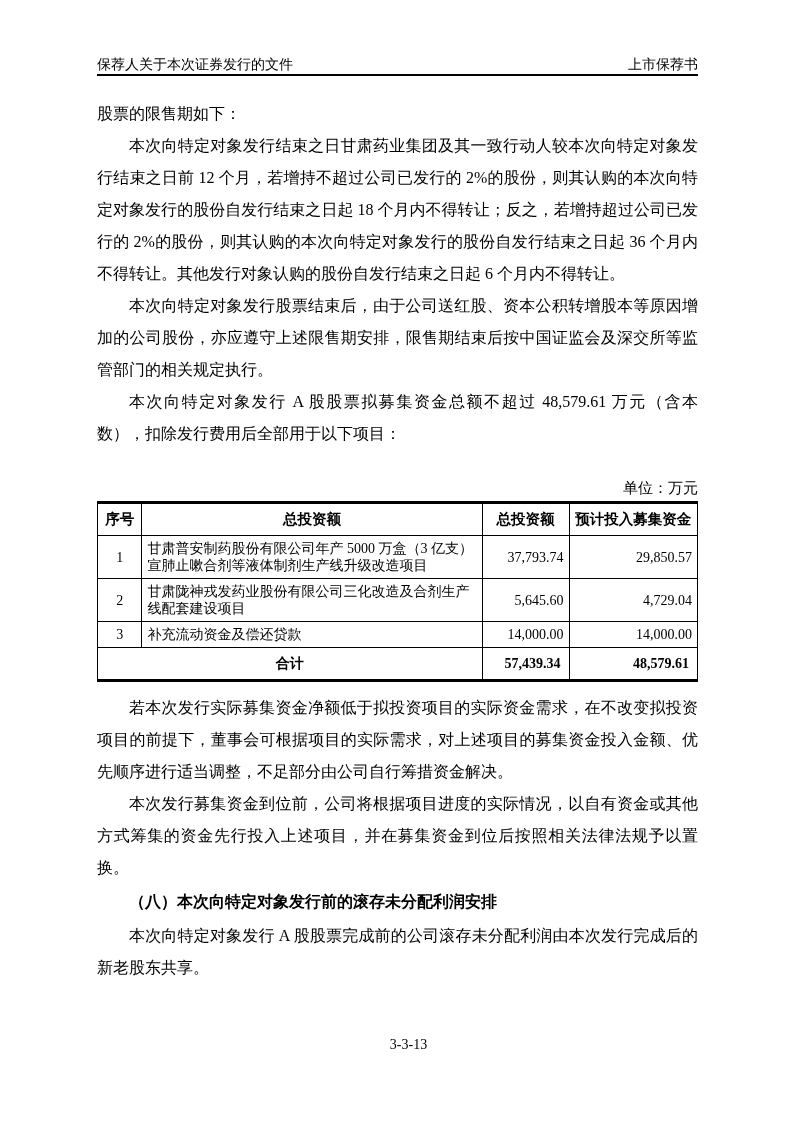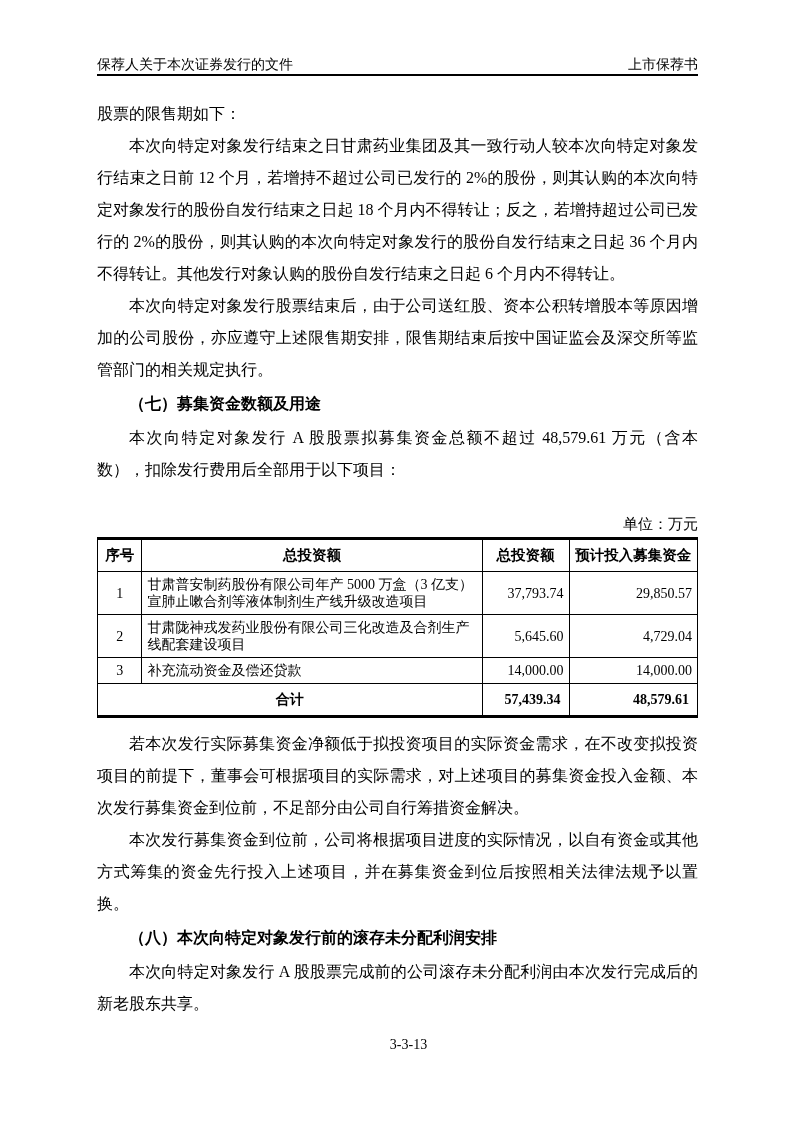--- a/index.html
+++ b/index.html
@@ -105,21 +105,20 @@
     </div>
 
     <div class="doc-body">
 
       <p class="continuation-line">股票的限售期如下：</p>
 
       <p class="para">本次向特定对象发行结束之日甘肃药业集团及其一致行动人较本次向特定对象发行结束之日前 12 个月，若增持不超过公司已发行的 2%的股份，则其认购的本次向特定对象发行的股份自发行结束之日起 18 个月内不得转让；反之，若增持超过公司已发行的 2%的股份，则其认购的本次向特定对象发行的股份自发行结束之日起 36 个月内不得转让。其他发行对象认购的股份自发行结束之日起 6 个月内不得转让。</p>
 
       <p class="para">本次向特定对象发行股票结束后，由于公司送红股、资本公积转增股本等原因增加的公司股份，亦应遵守上述限售期安排，限售期结束后按中国证监会及深交所等监管部门的相关规定执行。</p>
 
-      <h3 class="section-heading">（七）募集资金数额及用途</h3>
 
       <p class="para">本次向特定对象发行 A 股股票拟募集资金总额不超过 48,579.61 万元（含本数），扣除发行费用后全部用于以下项目：</p>
 
       <p class="unit-note">单位：万元</p>
 
       <table class="projects">
         <colgroup>
           <col style="width:7.4%">
           <col style="width:56.7%">
           <col style="width:14.5%">
@@ -153,21 +152,21 @@
             <td class="cell-num">14,000.00</td>
           </tr>
           <tr class="total-row">
             <td class="cell-center" colspan="2">合计</td>
             <td class="cell-num">57,439.34</td>
             <td class="cell-num">48,579.61</td>
           </tr>
         </tbody>
       </table>
 
-      <p class="para after-table">若本次发行实际募集资金净额低于拟投资项目的实际资金需求，在不改变拟投资项目的前提下，董事会可根据项目的实际需求，对上述项目的募集资金投入金额、本次发行募集资金到位前，不足部分由公司自行筹措资金解决。</p>
+      <p class="para after-table">若本次发行实际募集资金净额低于拟投资项目的实际资金需求，在不改变拟投资项目的前提下，董事会可根据项目的实际需求，对上述项目的募集资金投入金额、优先顺序进行适当调整，不足部分由公司自行筹措资金解决。</p>
 
       <p class="para">本次发行募集资金到位前，公司将根据项目进度的实际情况，以自有资金或其他方式筹集的资金先行投入上述项目，并在募集资金到位后按照相关法律法规予以置换。</p>
 
       <h3 class="section-heading">（八）本次向特定对象发行前的滚存未分配利润安排</h3>
 
       <p class="para">本次向特定对象发行 A 股股票完成前的公司滚存未分配利润由本次发行完成后的新老股东共享。</p>
 
     </div>
   </div>
 

